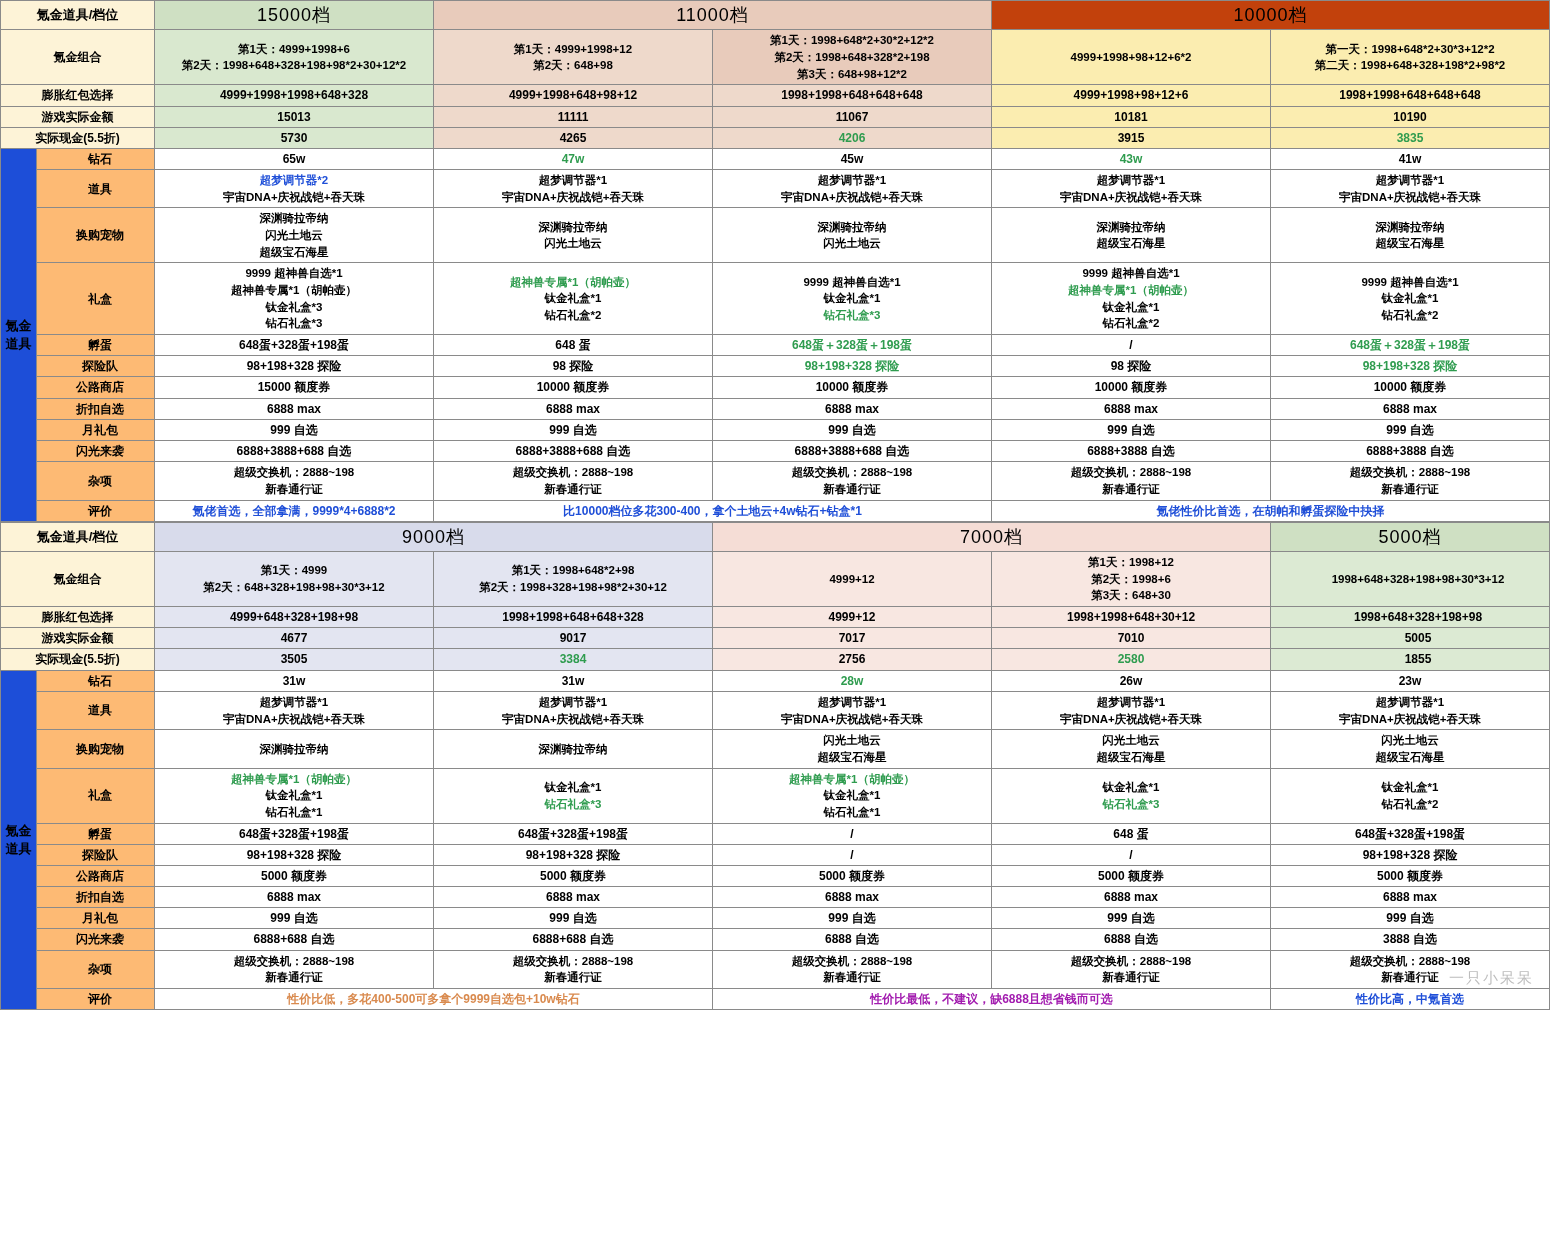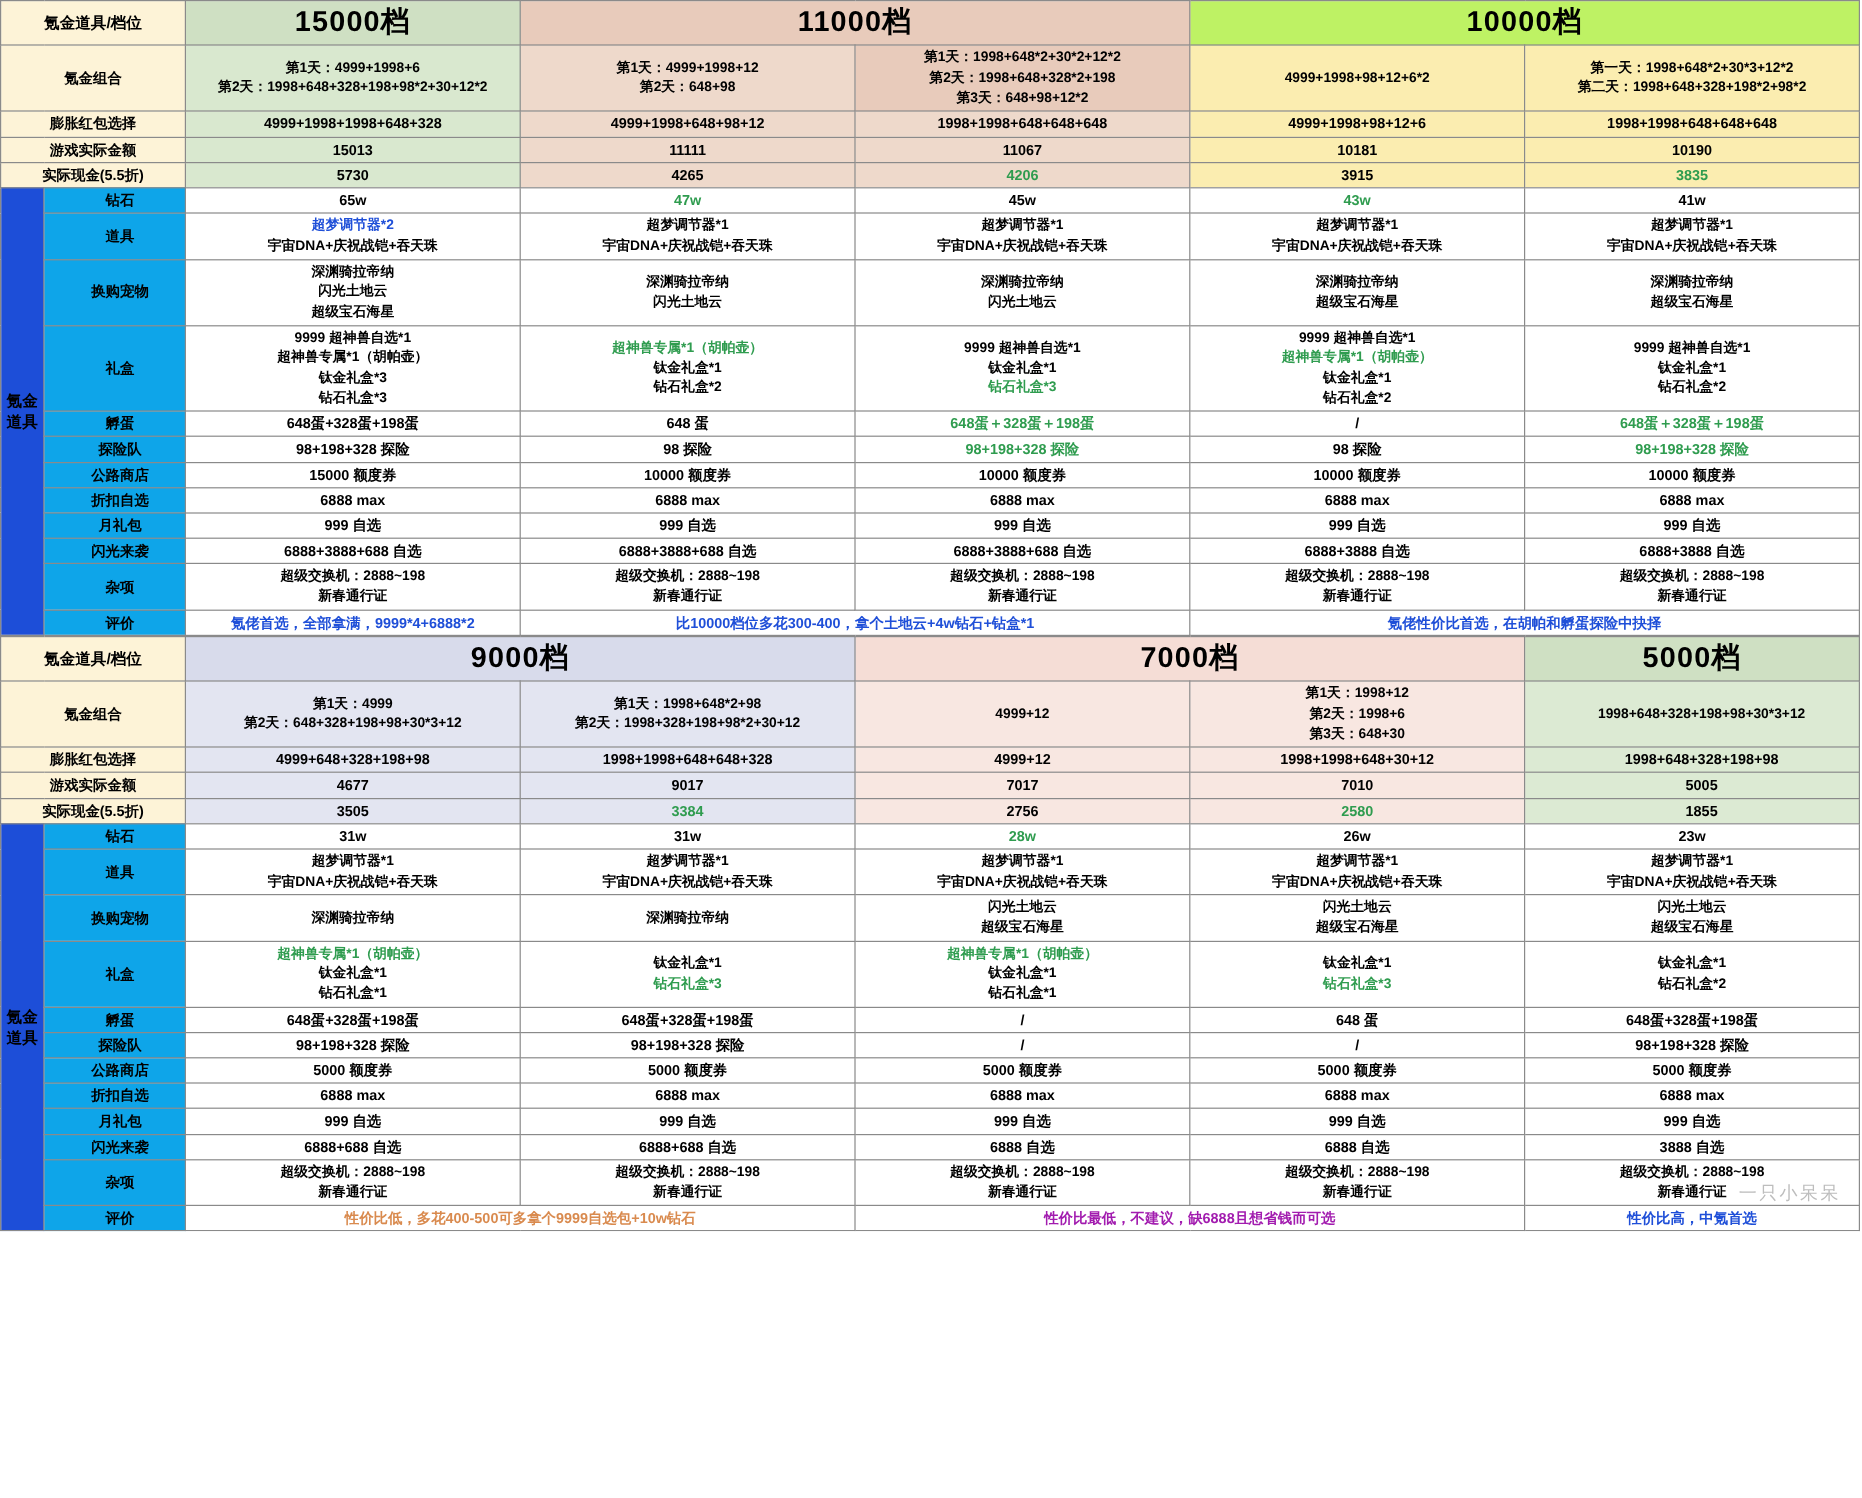--- a/index.html
+++ b/index.html
@@ -18,28 +18,28 @@
   td,th{
     border:1px solid #8a8a8a;
     text-align:center;
     vertical-align:middle;
     padding:2px 3px;
     font-size:12px;
     line-height:1.35;
     word-break:break-all;
   }
   .rowlbl{background:#fdf3d7;font-weight:bold;}
-  .rowlbl2{background:#0ea5e9;font-weight:bold;padding-left:12px;}
-  .hdr{font-weight:bold;font-size:24px;letter-spacing:1px;}
+  .rowlbl2{background:#fdba74;font-weight:bold;padding-left:12px;}
+  .hdr{font-weight:normal;font-size:18px;letter-spacing:1px;}
   .hdr-label{background:#fdf3d7;font-weight:bold;font-size:13px;}
   .g{background:#cfe0c3;}
   .g2{background:#d9e8cf;}
   .o{background:#e8cbbb;}
   .o2{background:#eed9cb;}
-  .y{background:#bef264;}
+  .y{background:#c2410c;}
   .y2{background:#fbedb0;}
   .b{background:#d8dbeb;}
   .b2{background:#e3e5f1;}
   .p{background:#f5ddd6;}
   .p2{background:#f8e7e1;}
   .gr{background:#cfe0c3;}
   .gr2{background:#dcead3;padding-left:19px;}
   .w{background:#ffffff;}
   .bold{font-weight:bold;}
   .green{color:#2f9c4f;font-weight:bold;}

